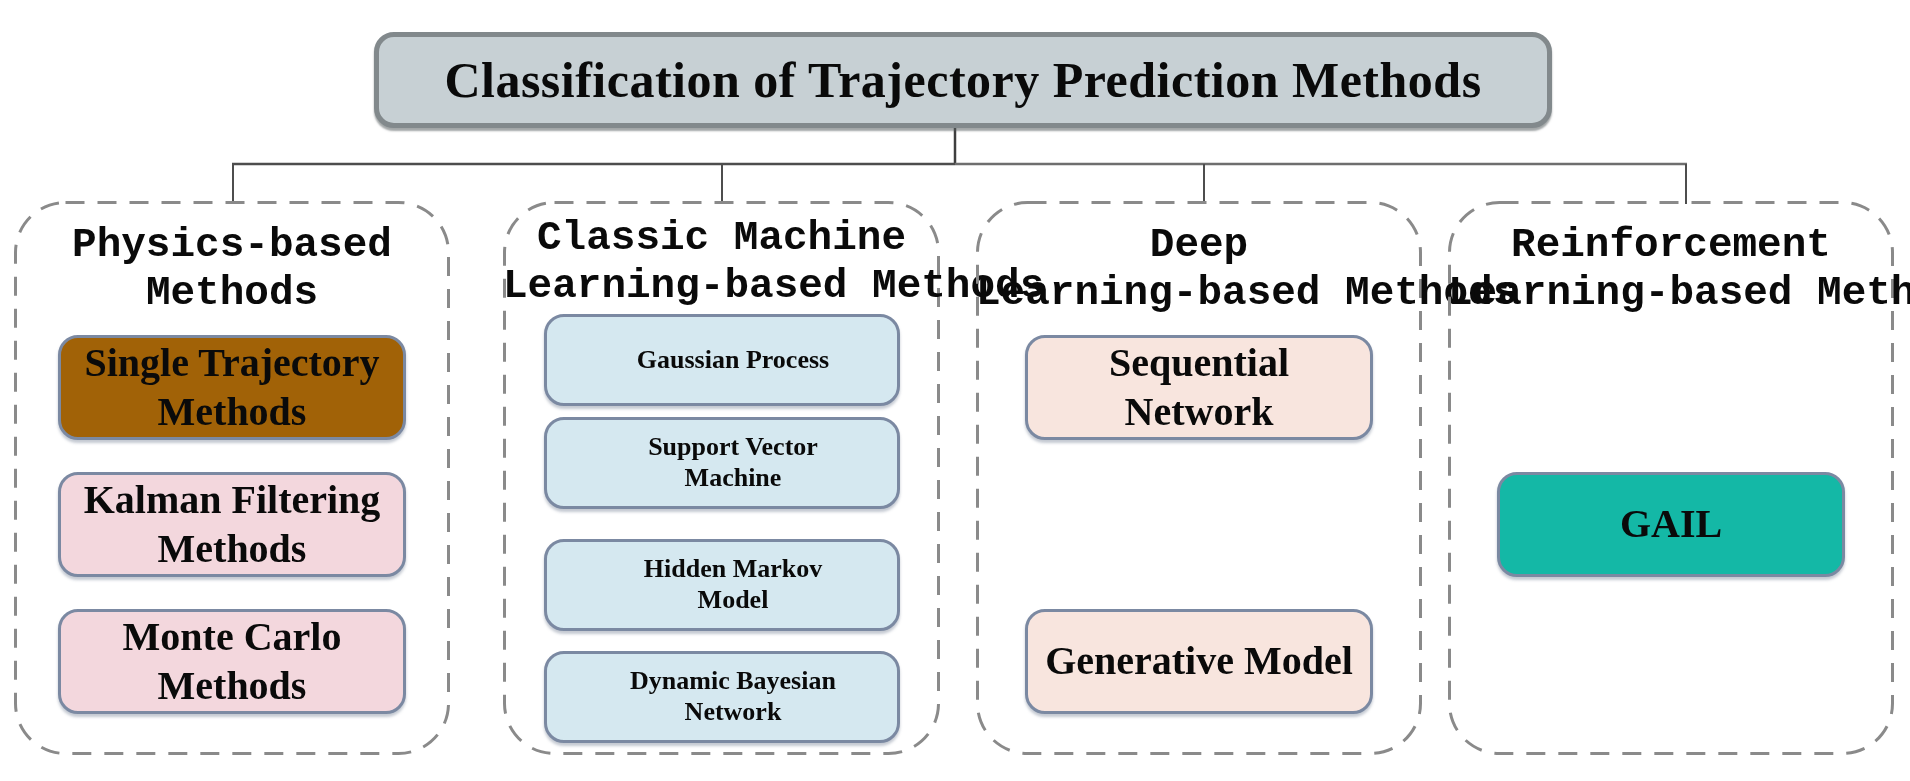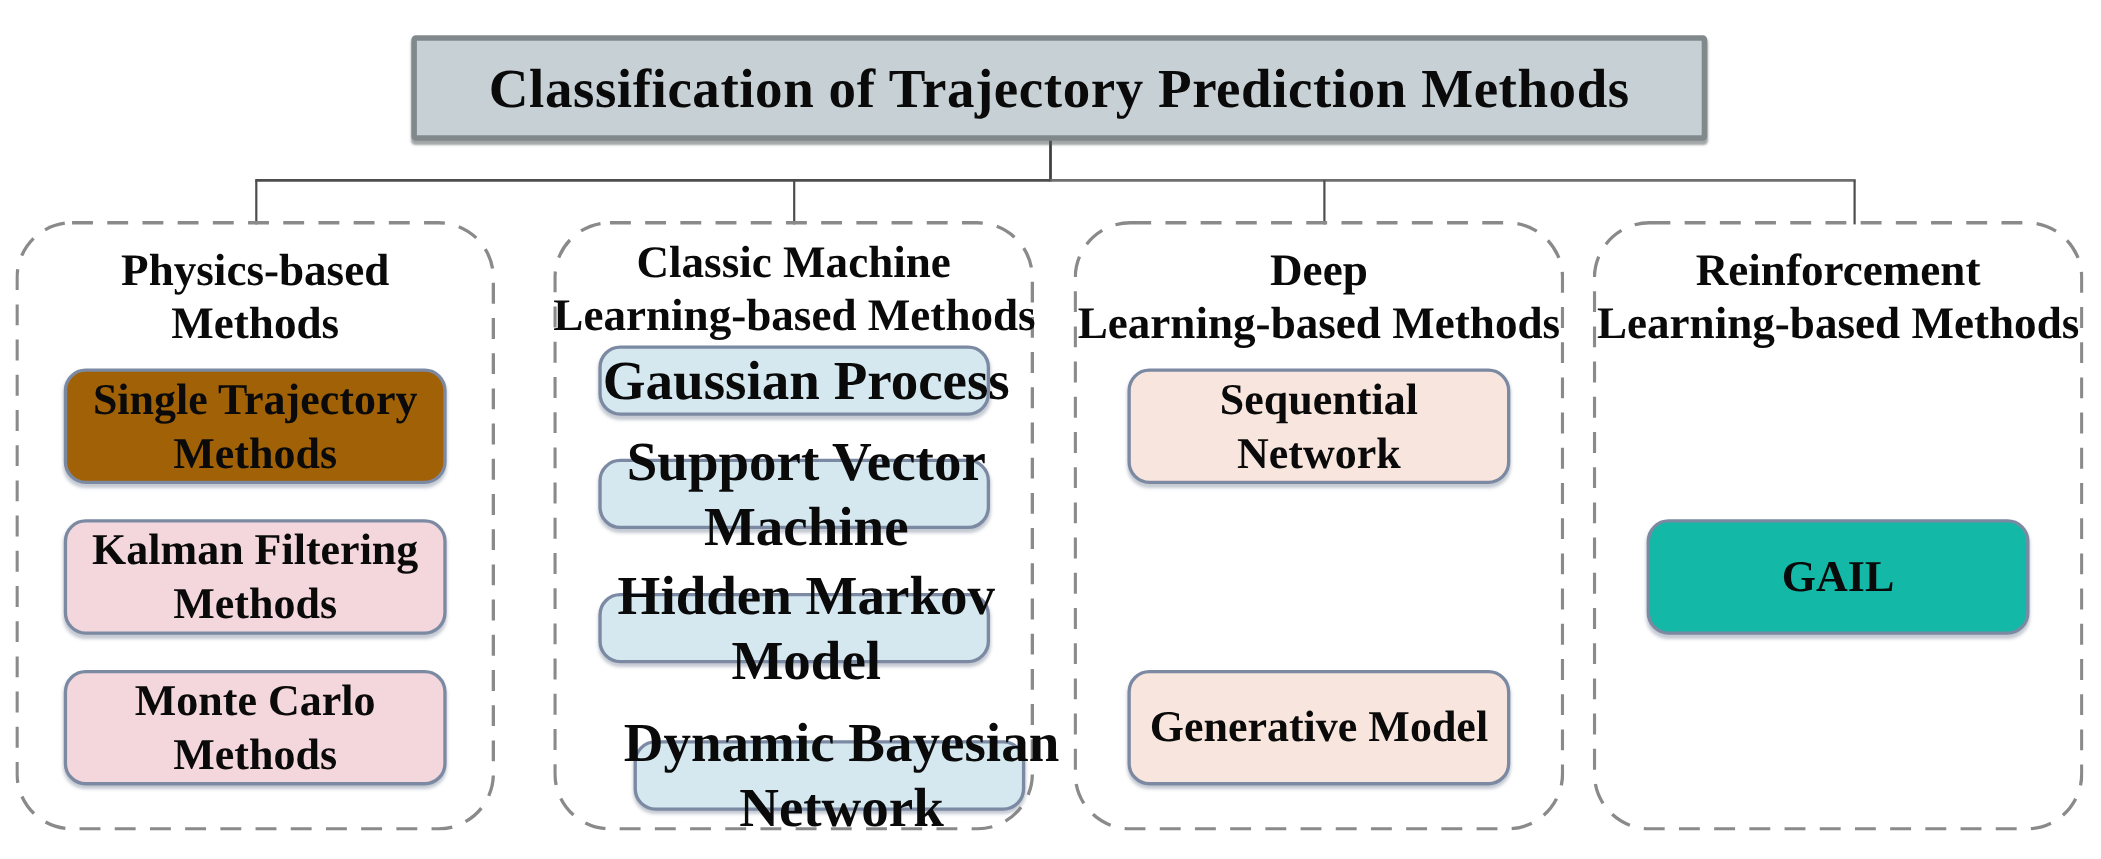--- a/index.html
+++ b/index.html
@@ -14,21 +14,21 @@
     color: #0a0a0a;
   }
 
   
   .title-box {
     position: absolute;
     left: 374px; top: 32px;
     width: 1178px; height: 96px;
     background: #c7d0d4;
     border: 5px solid #82898c;
-    border-radius: 4px;
+    border-radius: 20px;
     box-shadow: 0 3px 2px rgba(85, 92, 95, 0.55);
     display: flex; align-items: center; justify-content: center;
     font-weight: bold;
     font-size: 50px;
     letter-spacing: 0.5px;
     white-space: pre;
   }
 
   
   svg.connectors {
@@ -51,20 +51,21 @@
 
   .col-heading {
     position: relative;
     margin: 0;
     padding-top: 21px;
     text-align: center;
     font-weight: bold;
     font-size: 41px;
     line-height: 1.17;
     white-space: pre;
+    font-family: Liberation Mono, monospace;
   }
   .col-1 .col-heading { padding-top: 14px; }
 
   .method-box {
     position: absolute;
     left: 50%;
     transform: translateX(-50%);
     display: flex; align-items: center; justify-content: center;
     text-align: center;
     font-weight: bold;
@@ -72,25 +73,25 @@
     border: 3px solid #7b89a2;
     border-radius: 20px;
     box-shadow: 0 3px 3px rgba(108, 120, 142, 0.4);
   }
   
   .box-lg { width: 348px; height: 105px; font-size: 40px; line-height: 1.22; }
   .col-0 .r0, .col-2 .r0, .col-3 .r0 { top: 134px; }
   .col-0 .r1, .col-2 .r1, .col-3 .r1 { top: 271px; }
   .col-0 .r2, .col-2 .r2, .col-3 .r2 { top: 408px; }
   
-  .box-sm { width: 356px; height: 64px; font-size: 50px; line-height: 1.18; padding-left: 23px; }
+  .box-sm { width: 356px; height: 92px; font-size: 26px; line-height: 1.18; padding-left: 23px; }
   .col-1 .r0 { top: 113px; }
   .col-1 .r1 { top: 216px; text-align: center; }
   .col-1 .r2 { top: 338px; }
-  .col-1 .r3 { top: 472px; margin-left: 32px; }
+  .col-1 .r3 { top: 450px; }
 </style>
 </head>
 <body>
 
 <div class="canvas">
 
   <svg class="connectors" width="1910" height="781">
     <line x1="955" y1="127" x2="955" y2="165" stroke="#3f3f3f" stroke-width="2.5"></line>
     <line x1="232" y1="164" x2="955" y2="164" stroke="#4d4d4d" stroke-width="2.5"></line>
     <line x1="955" y1="164" x2="1687" y2="164" stroke="#6e6e6e" stroke-width="2.5"></line>

